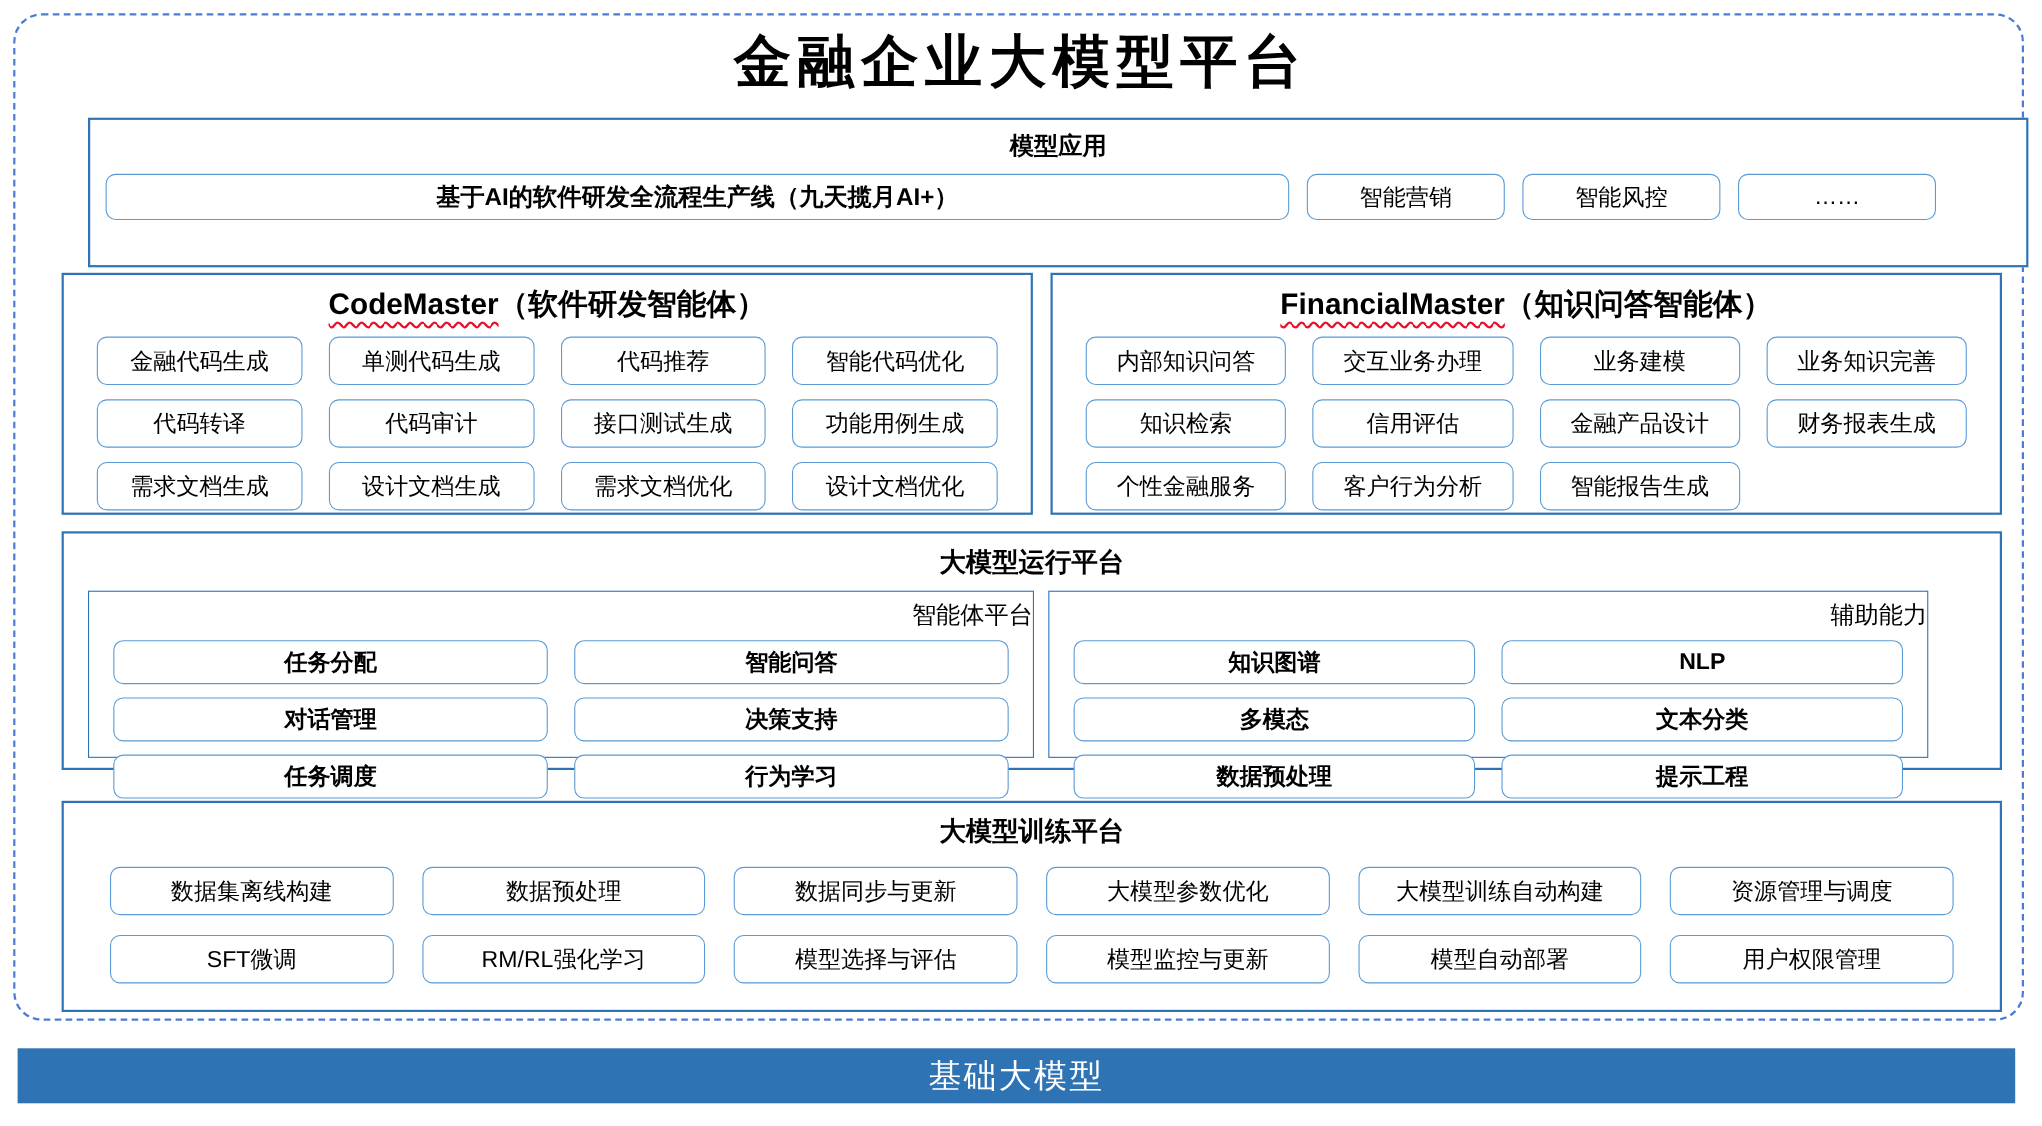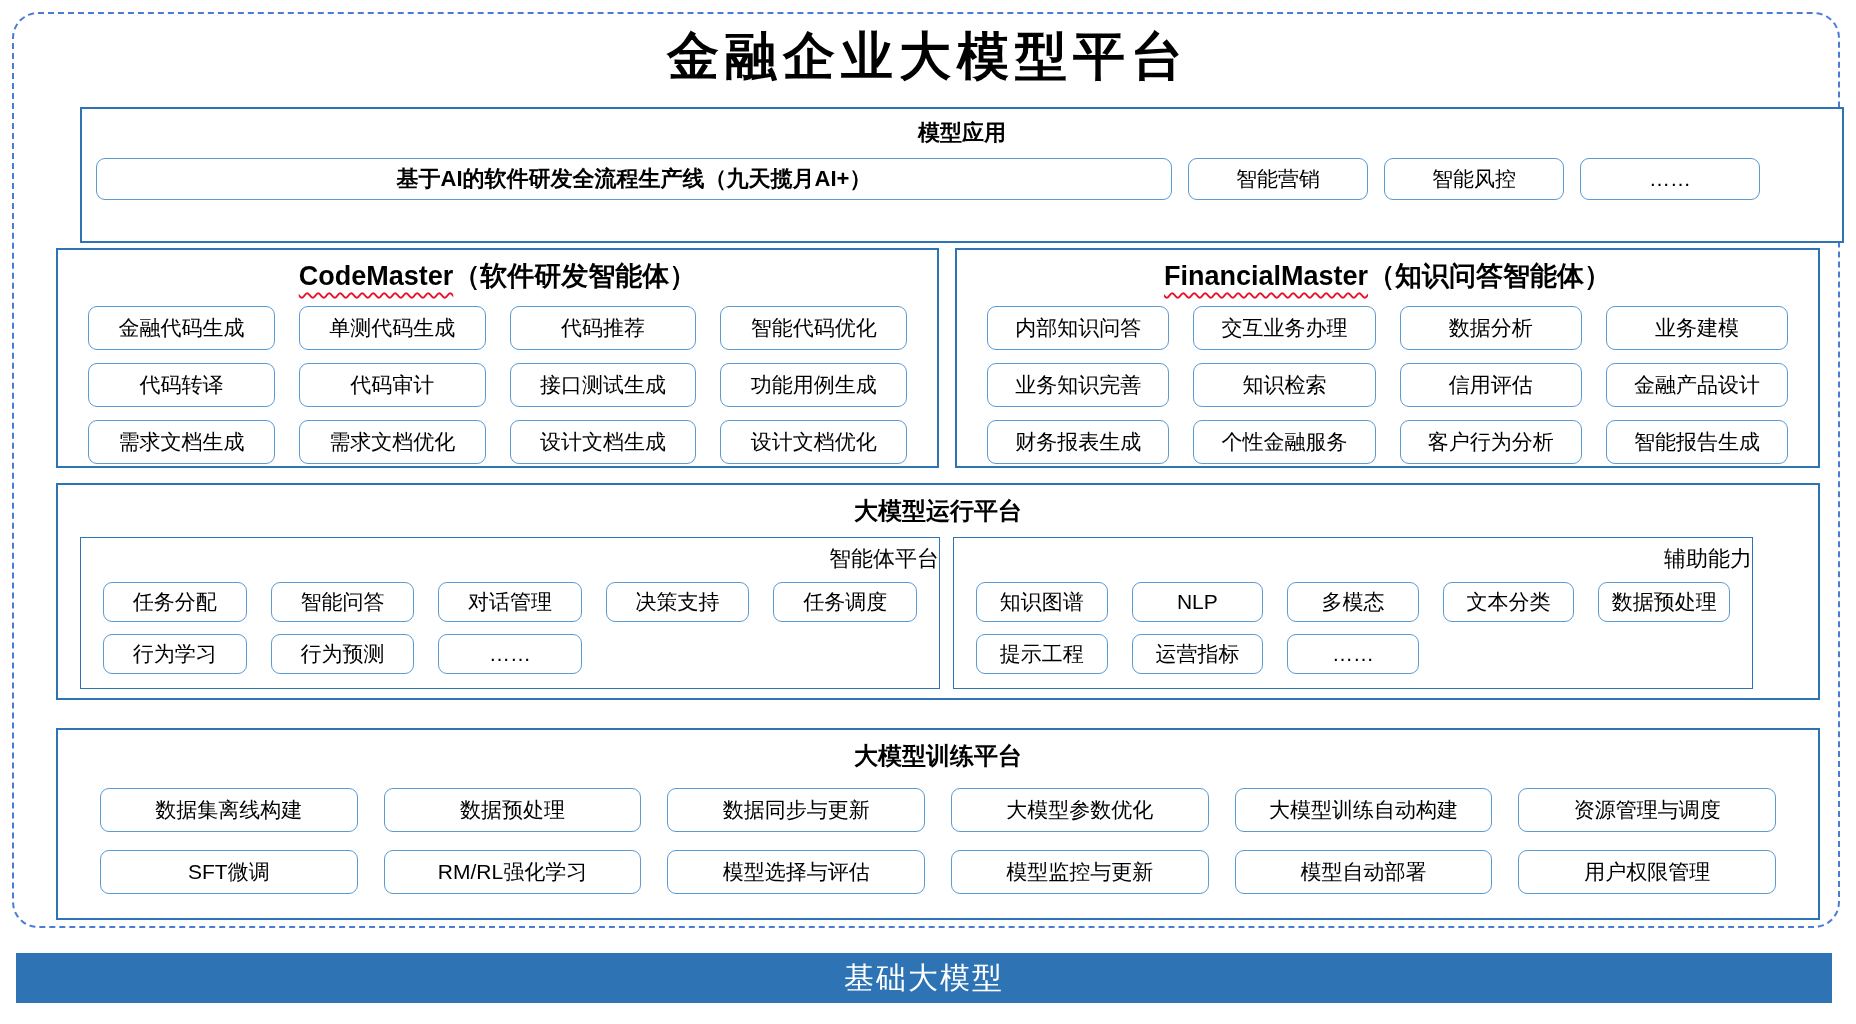--- a/index.html
+++ b/index.html
@@ -43,21 +43,21 @@
     text-underline-offset:7px;text-decoration-skip-ink:none;}
   .agent-grid{display:grid;grid-template-columns:repeat(4,1fr);gap:13px 24px;margin:12px 30px 0 30px;}
   .agent-grid .pill{height:44px;}
 
   
   #sec-runtime{left:56px;top:483px;width:1764px;height:217px;}
   .inner-box{position:absolute;border:1.5px solid var(--accent-dark);background:#fff;}
   #inner-agent{left:22px;top:52px;width:860px;height:152px;}
   #inner-aux{left:895px;top:52px;width:800px;height:152px;}
   .inner-header{text-align:right;font-size:22px;margin-top:6px;}
-  .inner-grid{display:grid;grid-template-columns:repeat(5,1fr);gap:12px 24px;margin:8px 22px 0 22px;}
+  .inner-grid{display:grid;grid-template-columns:repeat(2,1fr);gap:12px 24px;margin:8px 22px 0 22px;font-weight:bold;}
   .inner-grid .pill{height:40px;}
 
   
   #sec-training{left:56px;top:728px;width:1764px;height:192px;}
   .training-grid{display:grid;grid-template-columns:repeat(6,1fr);gap:18px 26px;margin:16px 42px 0 42px;}
   .training-grid .pill{height:44px;}
 
   
   #foundation-bar{position:absolute;left:16px;top:953px;width:1816px;height:50px;
     background:var(--foundation-bg);color:var(--foundation-text);
@@ -87,34 +87,33 @@
   <div class="agent-grid">
     <div class="pill">金融代码生成</div>
     <div class="pill">单测代码生成</div>
     <div class="pill">代码推荐</div>
     <div class="pill">智能代码优化</div>
     <div class="pill">代码转译</div>
     <div class="pill">代码审计</div>
     <div class="pill">接口测试生成</div>
     <div class="pill">功能用例生成</div>
     <div class="pill">需求文档生成</div>
+    <div class="pill">设计文档生成</div>
     <div class="pill">需求文档优化</div>
-    <div class="pill">设计文档生成</div>
     <div class="pill">设计文档优化</div>
   </div>
 </div>
 
 <div class="section" id="sec-fin">
   <div class="agent-title">
     <span class="en">FinancialMaster</span><span>（知识问答智能体）</span>
   </div>
   <div class="agent-grid">
     <div class="pill">内部知识问答</div>
     <div class="pill">交互业务办理</div>
-    <div class="pill">数据分析</div>
     <div class="pill">业务建模</div>
     <div class="pill">业务知识完善</div>
     <div class="pill">知识检索</div>
     <div class="pill">信用评估</div>
     <div class="pill">金融产品设计</div>
     <div class="pill">财务报表生成</div>
     <div class="pill">个性金融服务</div>
     <div class="pill">客户行为分析</div>
     <div class="pill">智能报告生成</div>
   </div>

